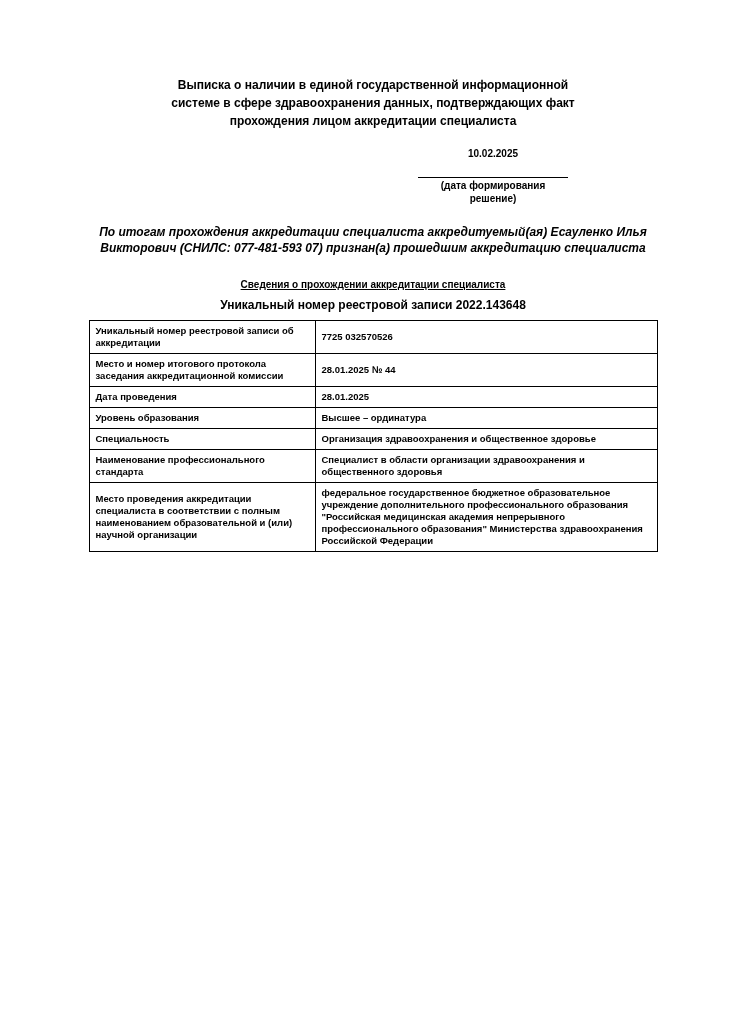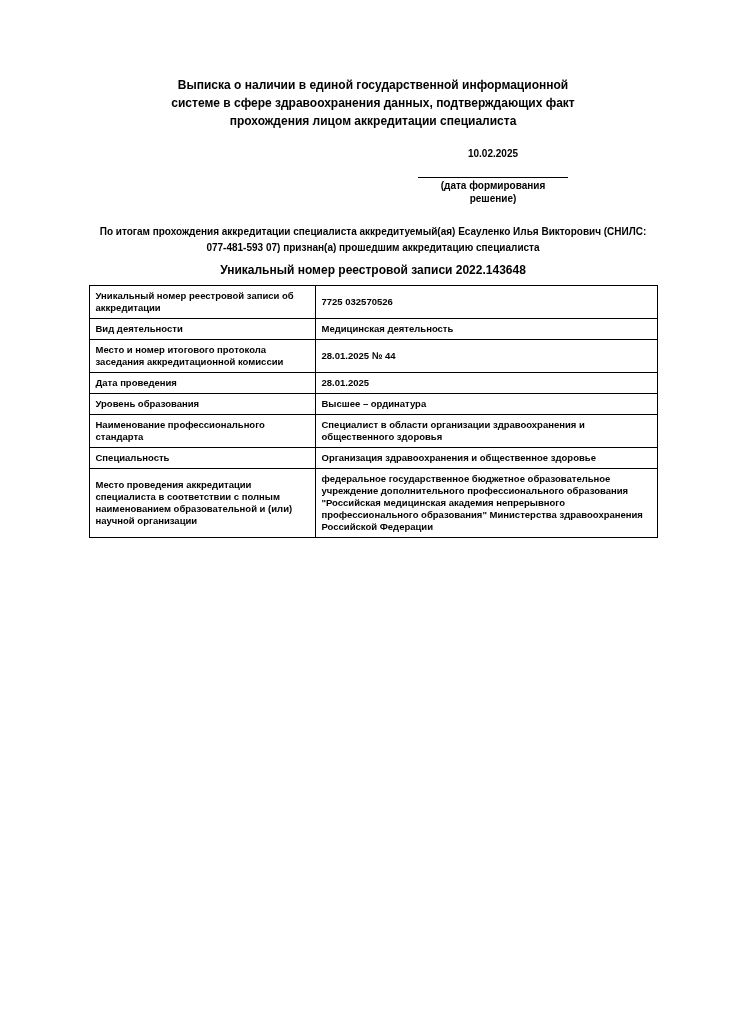--- a/index.html
+++ b/index.html
@@ -37,22 +37,23 @@
     padding-bottom: 17px;
   }
   .date-caption {
     display: block;
     padding-top: 1px;
   }
   .intro-paragraph {
     margin: 19px auto 0;
     width: 566px;
     text-align: center;
-    font-size: 10px;
+    font-size: 12px;
     line-height: 16px;
+    font-style: italic;
   }
   .section-header {
     margin: 22px auto 0;
     text-align: center;
     font-size: 10px;
     line-height: 13px;
     text-decoration: underline;
   }
   .registry-header {
     margin: 6px auto 0;
@@ -84,52 +85,49 @@
 
   <div class="doc-title">Выписка о наличии в единой государственной информационной системе в сфере здравоохранения данных, подтверждающих факт прохождения лицом аккредитации специалиста</div>
 
   <div class="date-block">
     <span class="date-value">10.02.2025</span>
     <span class="date-caption">(дата формирования решение)</span>
   </div>
 
   <div class="intro-paragraph">По итогам прохождения аккредитации специалиста аккредитуемый(ая) Есауленко Илья Викторович (СНИЛС: 077-481-593 07) признан(а) прошедшим аккредитацию специалиста</div>
 
+  <div class="section-header">Сведения о прохождении аккредитации специалиста</div>
 
   <div class="registry-header">Уникальный номер реестровой записи 2022.143648</div>
 
   <table class="accreditation-table">
     <tbody>
         <tr>
           <td class="label-cell">Уникальный номер реестровой записи об аккредитации</td>
           <td class="value-cell">7725 032570526</td>
-        </tr>
-        <tr>
-          <td class="label-cell">Вид деятельности</td>
-          <td class="value-cell">Медицинская деятельность</td>
         </tr>
         <tr>
           <td class="label-cell">Место и номер итогового протокола заседания аккредитационной комиссии</td>
           <td class="value-cell">28.01.2025 № 44</td>
         </tr>
         <tr>
           <td class="label-cell">Дата проведения</td>
           <td class="value-cell">28.01.2025</td>
         </tr>
         <tr>
           <td class="label-cell">Уровень образования</td>
           <td class="value-cell">Высшее – ординатура</td>
         </tr>
         <tr>
+          <td class="label-cell">Специальность</td>
+          <td class="value-cell">Организация здравоохранения и общественное здоровье</td>
+        </tr>
+        <tr>
           <td class="label-cell">Наименование профессионального стандарта</td>
           <td class="value-cell">Специалист в области организации здравоохранения и общественного здоровья</td>
-        </tr>
-        <tr>
-          <td class="label-cell">Специальность</td>
-          <td class="value-cell">Организация здравоохранения и общественное здоровье</td>
         </tr>
         <tr>
           <td class="label-cell">Место проведения аккредитации специалиста в соответствии с полным наименованием образовательной и (или) научной организации</td>
           <td class="value-cell">федеральное государственное бюджетное образовательное учреждение дополнительного профессионального образования "Российская медицинская академия непрерывного профессионального образования" Министерства здравоохранения Российской Федерации</td>
         </tr>
       </tbody>
   </table>
 
 </div>
 

